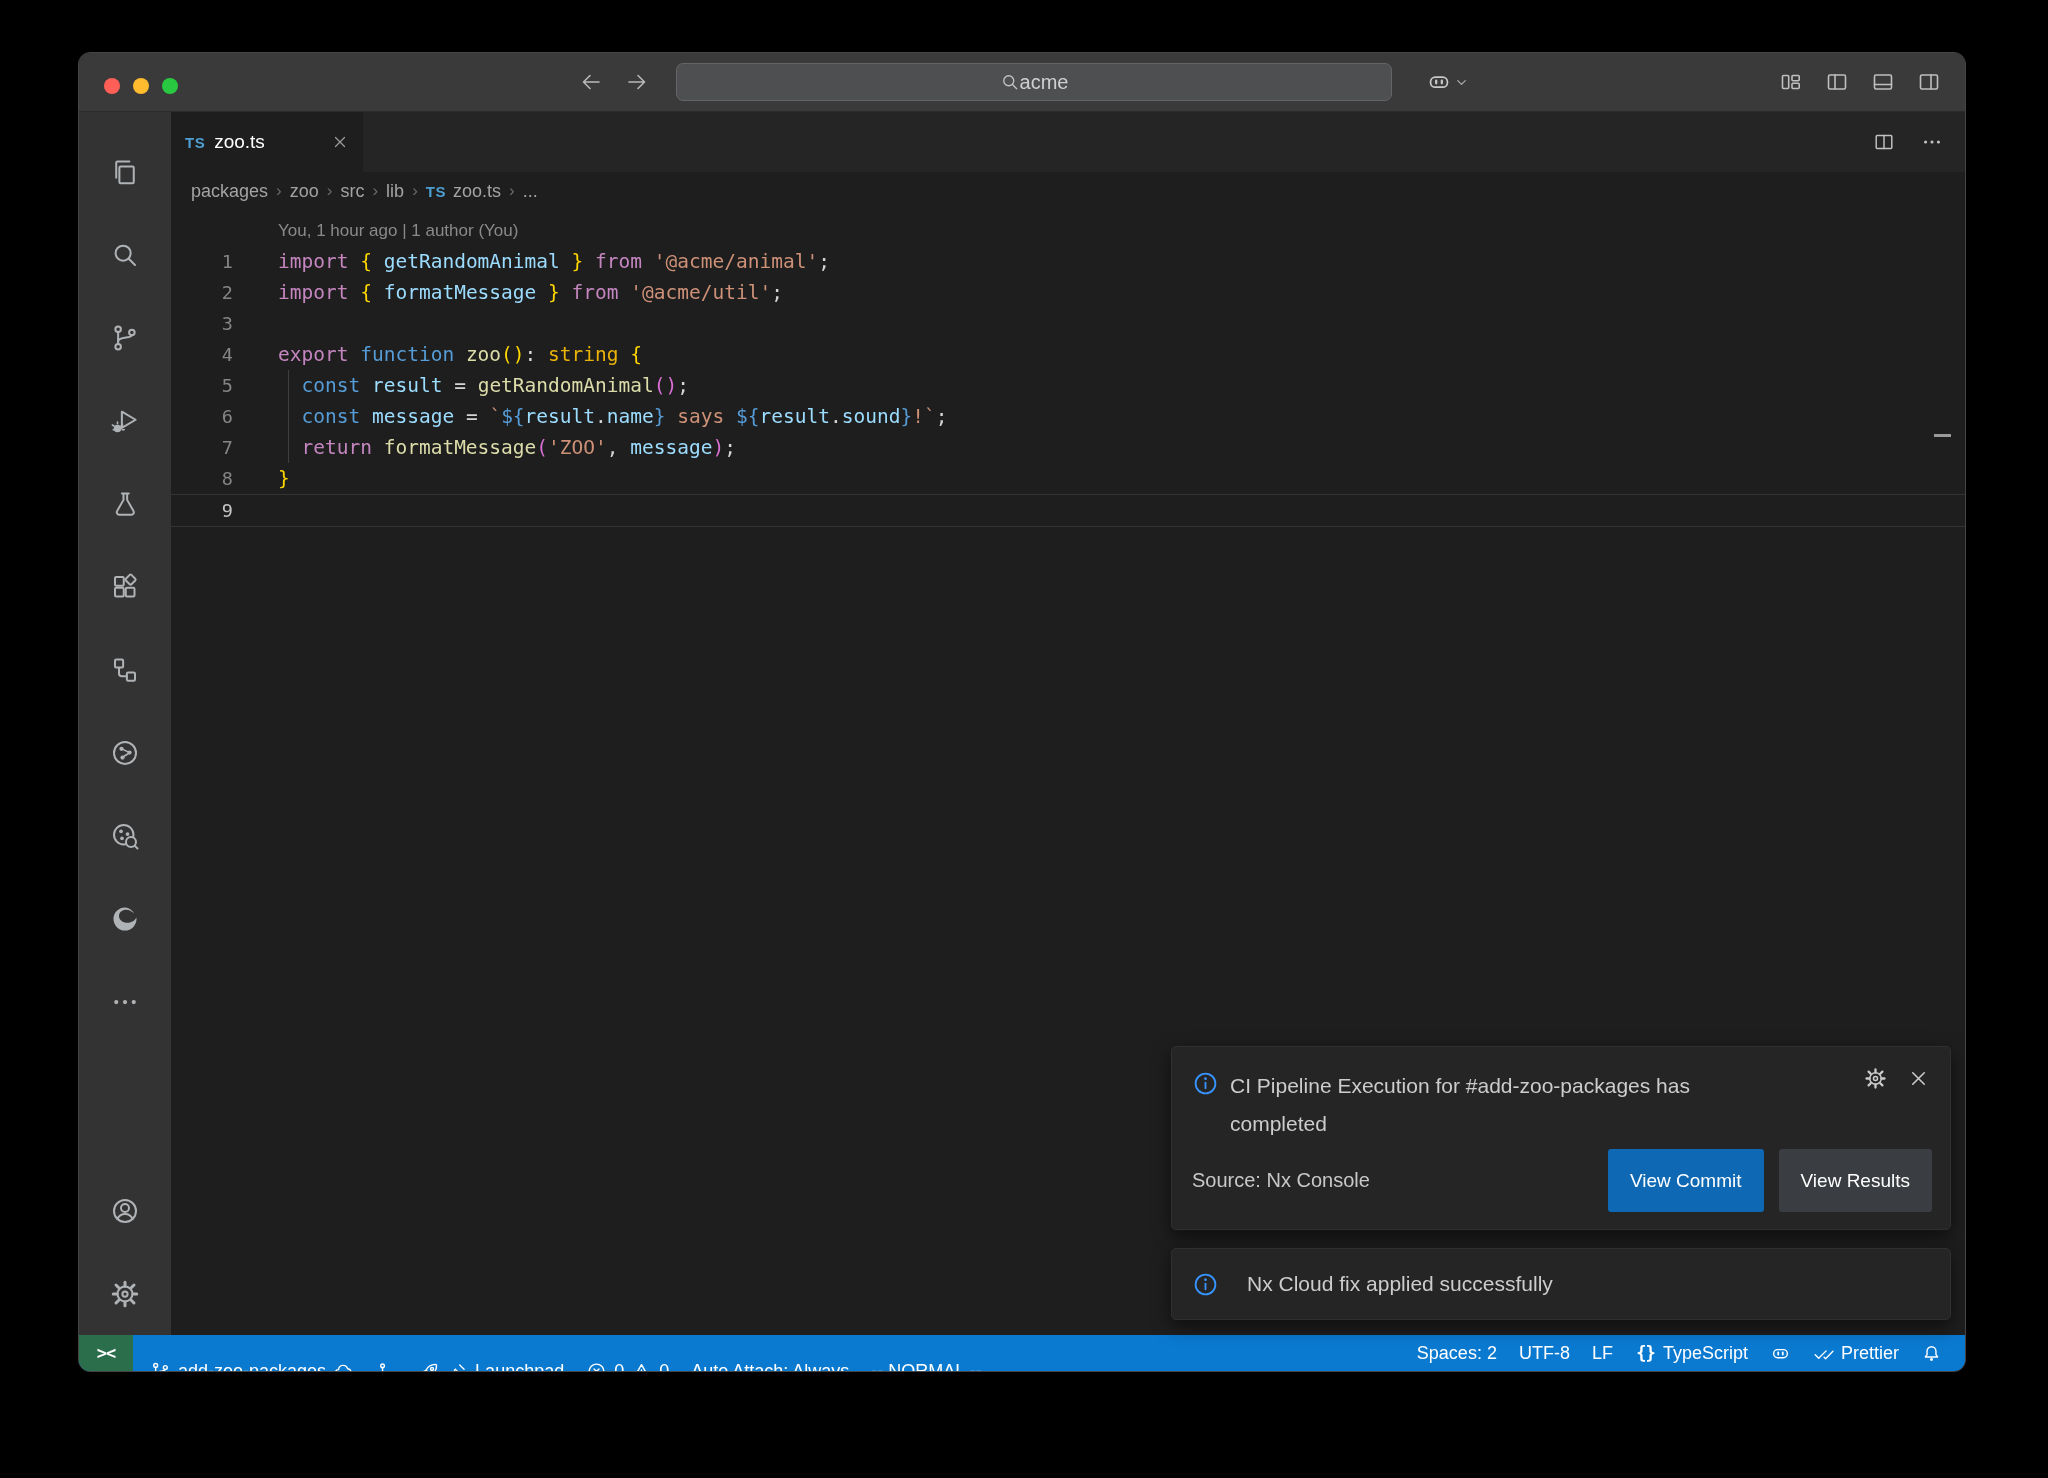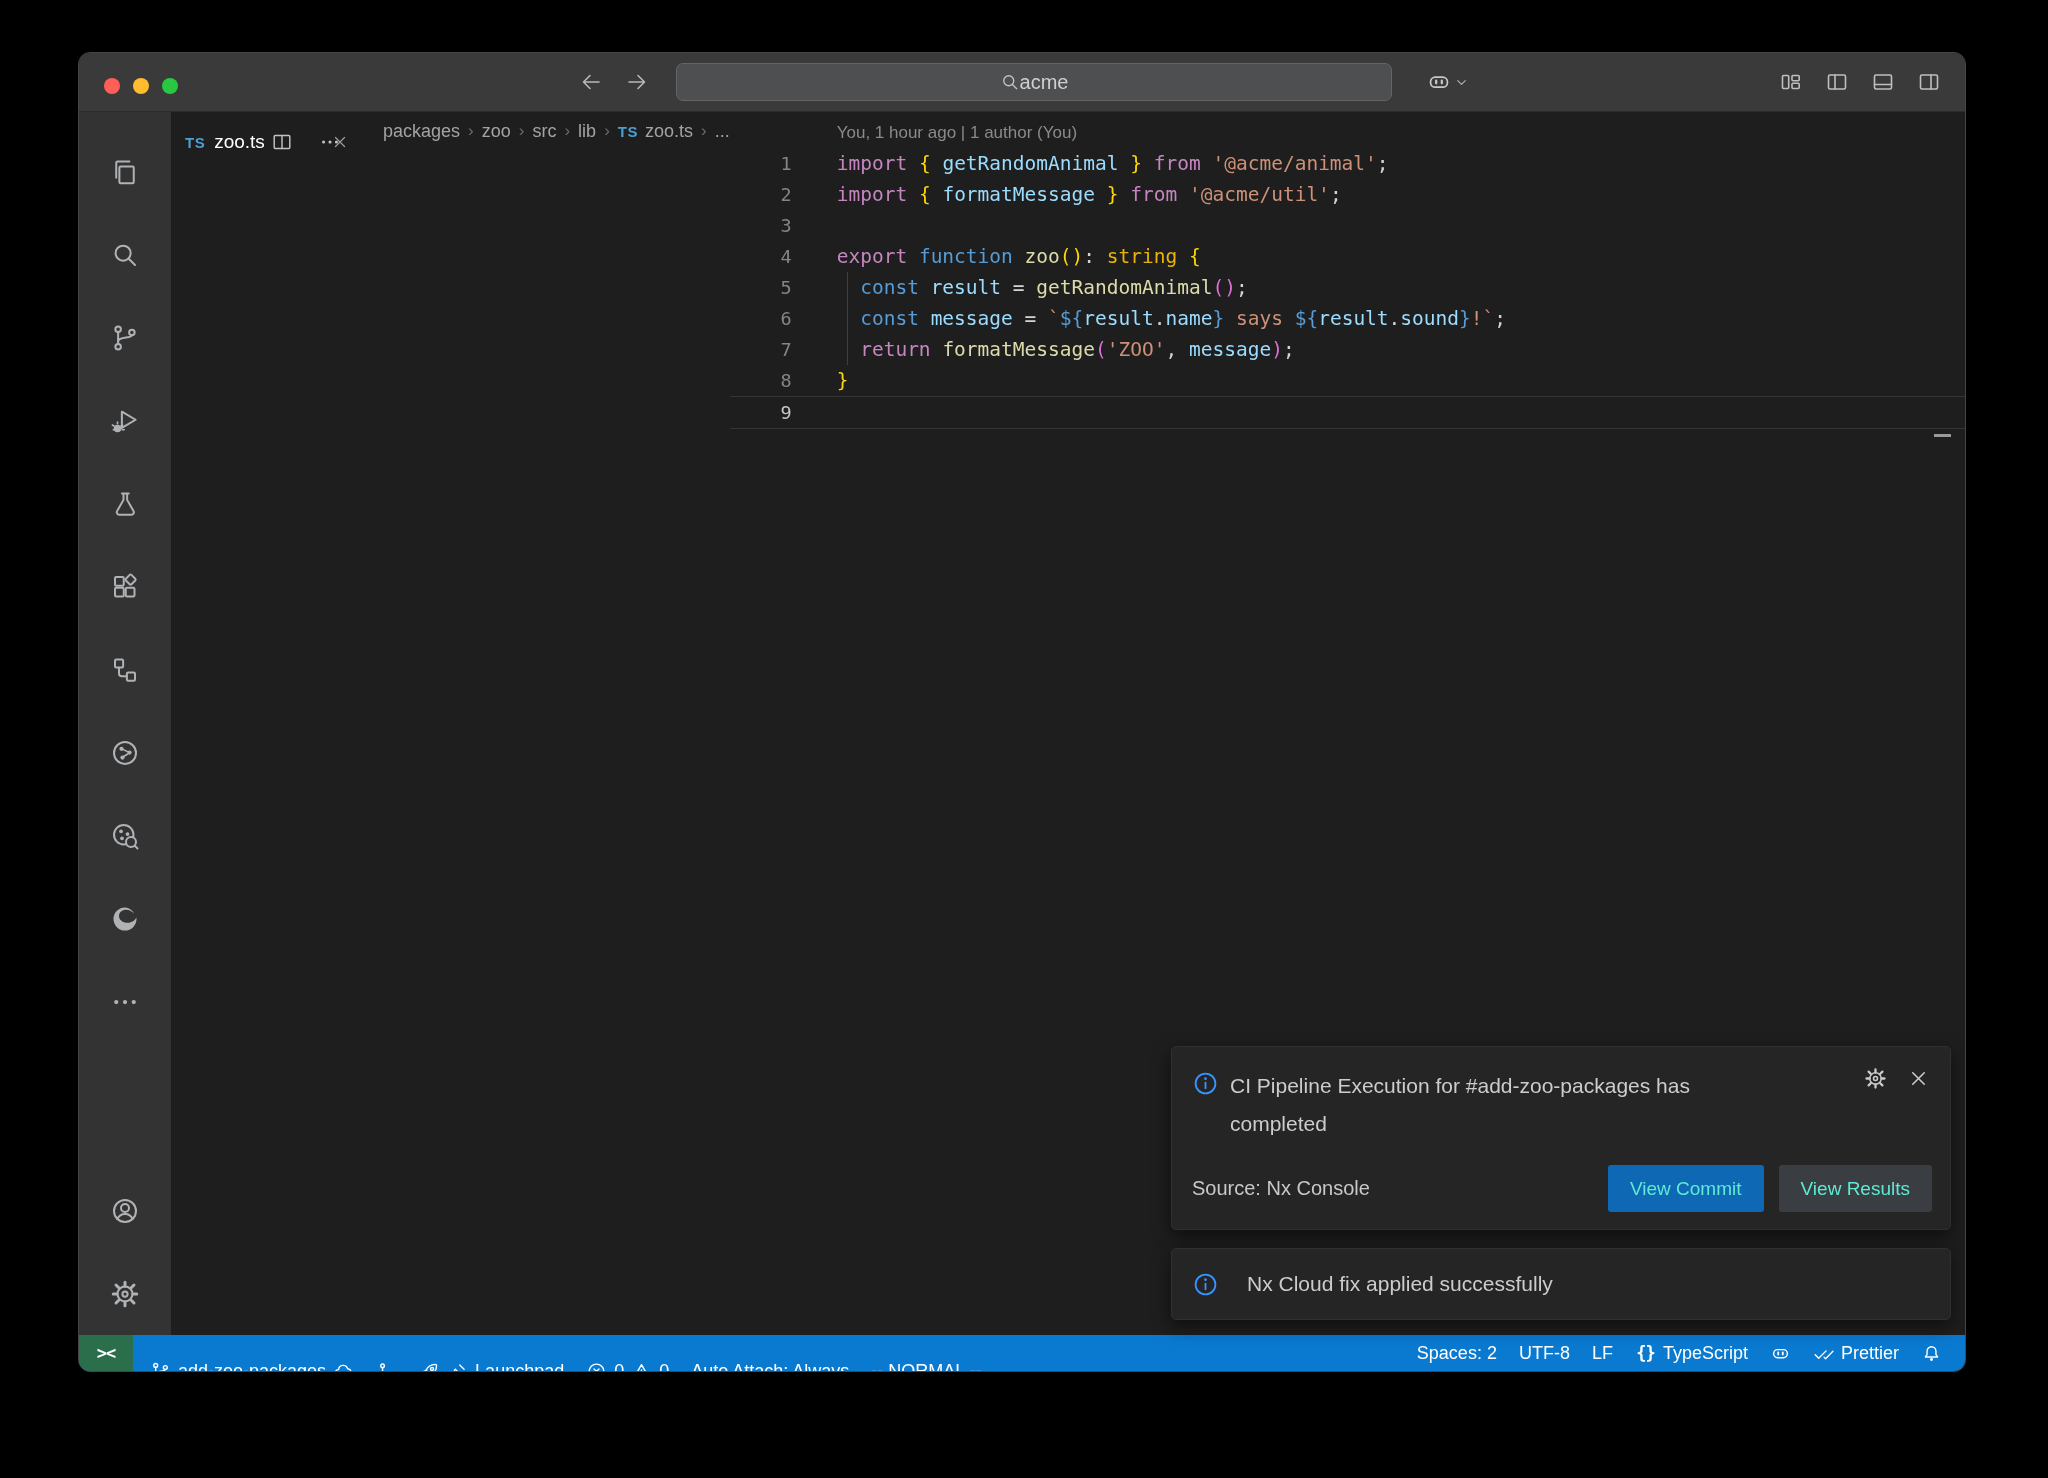--- a/index.html
+++ b/index.html
@@ -21,21 +21,21 @@
   .copilot-wrap .ic{width:26px;height:26px;}
   .copilot-wrap .ic.small{width:15px;height:15px;color:#aaa;}
   .layout-icons{position:absolute;right:24px;top:0;height:58px;display:flex;align-items:center;gap:22px;color:#bfbfbf;}
   .layout-icons .ic{width:24px;height:24px;}
   
   .main{flex:1;display:flex;min-height:0;}
   .activitybar{width:92px;background:#333334;flex:none;display:flex;flex-direction:column;align-items:center;padding-top:18px;box-sizing:border-box;}
   .activitybar .slot{height:83px;display:flex;align-items:center;justify-content:center;width:100%;color:#b0b3b5;}
   .activitybar .slot .ic{width:30px;height:30px;}
   .activitybar .spacer{flex:1;}
-  .editor-col{flex:1;display:flex;flex-direction:row;min-width:0;background:#1e1e1e;}
+  .editor-col{flex:1;display:flex;flex-direction:column;min-width:0;background:#1e1e1e;}
   .tabbar{height:60px;background:#252526;flex:none;display:flex;align-items:stretch;position:relative;}
   .tab{width:192px;background:#1e1e1e;display:flex;align-items:center;padding:0 14px;box-sizing:border-box;gap:9px;}
   .ts-badge{color:#4d9fd2;font-weight:bold;font-size:15px;letter-spacing:.5px;}
   .tab-label{color:#fff;font-size:19px;}
   .tab-close{margin-left:auto;color:#9d9d9d;width:18px;height:18px;}
   .editor-actions{position:absolute;right:22px;top:0;height:60px;display:flex;align-items:center;gap:26px;color:#c2c2c2;}
   .editor-actions .ic{width:22px;height:22px;}
   .breadcrumbs{height:38px;flex:none;display:flex;align-items:center;padding-left:20px;color:#a3a3a3;font-size:18px;gap:8px;}
   .breadcrumbs .sep{color:#6b6b6b;font-size:17px;}
   .breadcrumbs .crumb{display:flex;align-items:center;gap:7px;}
@@ -58,21 +58,21 @@
   .toast1{top:993px;height:184px;}
   .toast2{top:1195px;height:72px;display:flex;align-items:center;padding:0 20px;gap:28px;}
   .toast-head{display:flex;padding:20px 20px 0 20px;gap:11px;}
   .info-ic{width:27px;height:27px;color:#3794ff;flex:none;margin-top:3px;}
   .toast-msg{font-size:21px;line-height:38px;max-width:545px;}
   .toast-tools{margin-left:auto;display:flex;gap:20px;color:#cccccc;}
   .toast-tools .ic{width:23px;height:23px;}
   .toast-foot{position:absolute;left:20px;right:18px;bottom:17px;display:flex;align-items:center;}
   .toast-source{font-size:20px;color:#c8c8c8;}
   .toast-btns{margin-left:auto;display:flex;gap:15px;}
-  .btn{height:47px;display:flex;align-items:center;padding:0 22px;font-size:19px;color:#5eead4;border-radius:3px;}
+  .btn{height:47px;display:flex;align-items:center;padding:8px 22px;font-size:19px;color:#ffffff;border-radius:3px;}
   .btn.primary{background:#0e68b3;}
   .btn.secondary{background:#3a3d41;}
   
   .statusbar{height:36px;background:#0a79d0;flex:none;display:flex;align-items:center;color:#fff;font-size:18px;}
   .sb-remote{width:54px;height:36px;background:#2b6e4b;display:flex;align-items:center;justify-content:center;flex:none;}
   .sb-item{display:flex;align-items:center;gap:7px;padding:0 11px;height:36px;white-space:nowrap;}
   .sb-item .ic{width:21px;height:21px;}
   .sb-left{display:flex;align-items:center;margin-left:6px;margin-top:36px;}
   .sb-right{margin-left:auto;display:flex;align-items:center;margin-right:12px;}
   .txt-ic{font-family:"DejaVu Sans Mono",monospace;font-size:17px;font-weight:bold;letter-spacing:-1px;}

